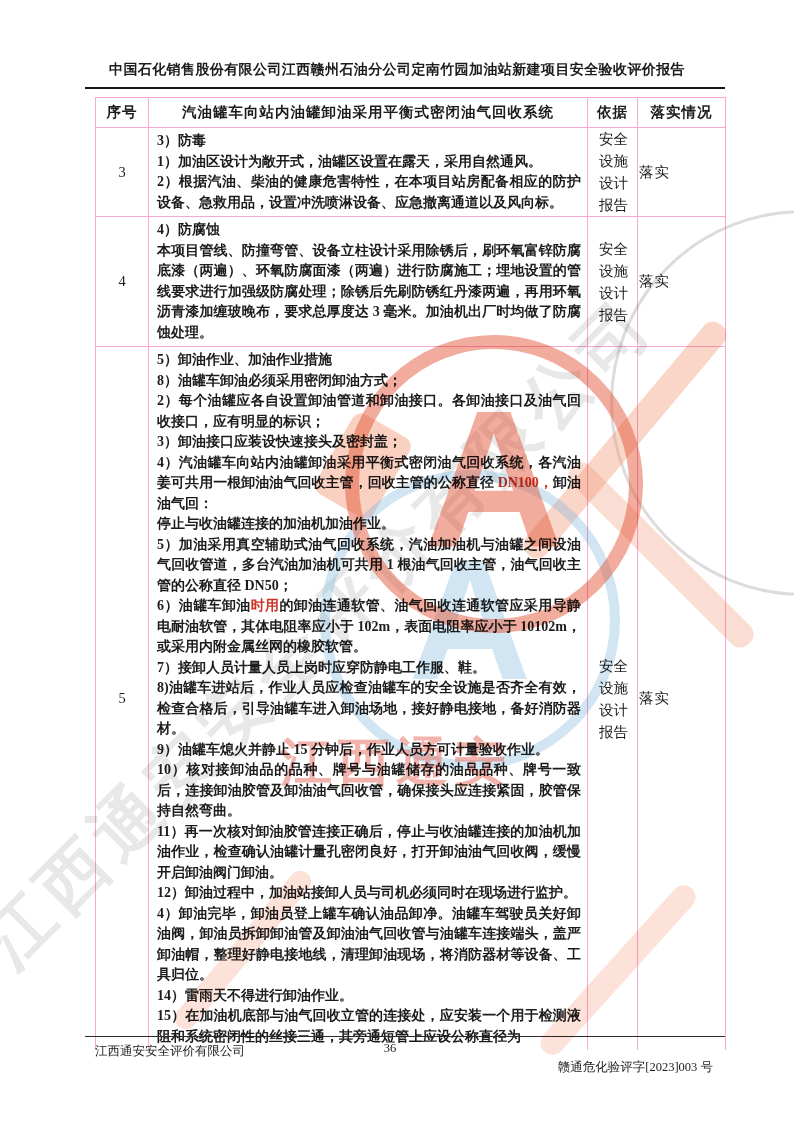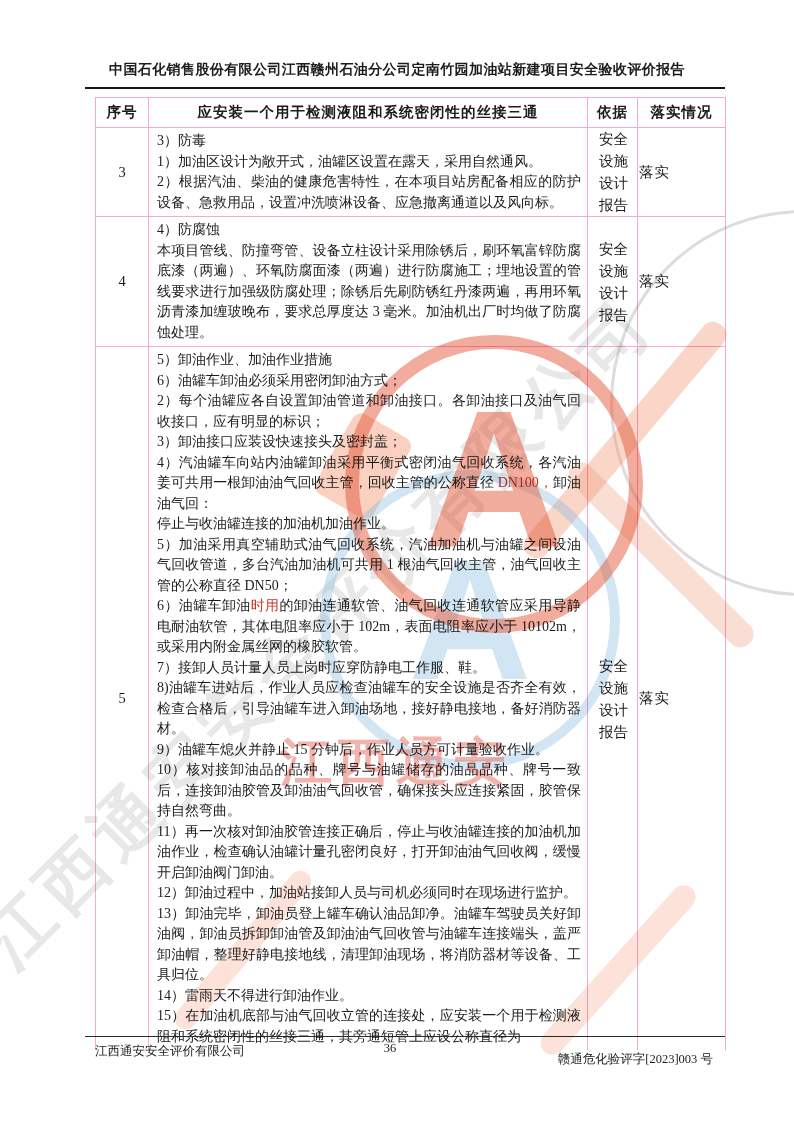--- a/index.html
+++ b/index.html
@@ -34,33 +34,33 @@
   table.report th,table.report td{border:1px solid #f9a8d4;}
   table.report th{
     font-size:14.5px;font-weight:bold;padding:5px 2px;text-align:center;
     letter-spacing:1px;
   }
   td.no-cell{text-align:center;vertical-align:middle;font-size:14.5px;}
   td.measures-cell{
     vertical-align:top;padding:3px 6px 3px 8px;
     font-size:14px;line-height:20.5px;text-align:justify;
   }
-  td.measures-cell p{margin:0;}
+  td.measures-cell p{margin:0;font-weight:bold;}
   td.basis-cell{
     text-align:right;vertical-align:middle;
     font-size:14.5px;line-height:22px;padding:0 9px;word-break:break-all;
   }
   td.status-cell{vertical-align:middle;font-size:14.5px;letter-spacing:1px;}
   tbody tr:last-child td{border-bottom:0;}
   .red-run{color:var(--red-text);}
   .footer-rule{position:absolute;top:1036px;left:85px;width:640px;height:1px;background:#2a2a2a;}
   .doc-footer{position:absolute;top:1043px;left:85px;width:640px;height:20px;font-size:12.5px;}
   .footer-company{position:absolute;left:10px;top:0;}
   .footer-page{position:absolute;left:0;right:30px;top:-2px;text-align:center;}
-  .footer-doc{position:absolute;right:12px;top:8px;}
+  .footer-doc{position:absolute;right:12px;top:16px;}
 
   
   .wm-layer{position:absolute;inset:0;z-index:2;pointer-events:none;mix-blend-mode:multiply;}
   .wm{position:absolute;}
   .wm-diag-gray{
     left:-182px;top:587px;width:1000px;height:90px;
     transform:rotate(-45deg);
     font-size:68px;font-weight:bold;letter-spacing:8px;text-align:center;
     color:var(--gray-watermark);opacity:.20;white-space:nowrap;
     font-family:"Liberation Serif","DejaVu Serif",serif;
@@ -112,21 +112,21 @@
     <table class="report">
       <colgroup>
         <col style="width:53px">
           <col style="width:439px">
           <col style="width:50px">
           <col style="width:88px">
       </colgroup>
       <thead>
         <tr>
           <th>序号</th>
-          <th>应安装一个用于检测液阻和系统密闭性的丝接三通</th>
+          <th>汽油罐车向站内油罐卸油采用平衡式密闭油气回收系统</th>
           <th>依据</th>
           <th>落实情况</th>
         </tr>
       </thead>
       <tbody>
           <tr>
             <td class="no-cell">3</td>
             <td class="measures-cell">
               <p><span>3）防毒</span></p>
               <p><span>1）加油区设计为敞开式，油罐区设置在露天，采用自然通风。</span></p>
@@ -141,34 +141,34 @@
               <p><span>4）防腐蚀</span></p>
               <p><span>本项目管线、防撞弯管、设备立柱设计采用除锈后，刷环氧富锌防腐底漆（两遍）、环氧防腐面漆（两遍）进行防腐施工；埋地设置的管线要求进行加强级防腐处理；除锈后先刷防锈红丹漆两遍，再用环氧沥青漆加缠玻晚布，要求总厚度达 3 毫米。加油机出厂时均做了防腐蚀处理。</span></p>
             </td>
             <td class="basis-cell">安全设施设计报告</td>
             <td class="status-cell">落实</td>
           </tr>
           <tr>
             <td class="no-cell">5</td>
             <td class="measures-cell">
               <p><span>5）卸油作业、加油作业措施</span></p>
-              <p><span>6）油罐车卸油必须采用密闭卸油方式；</span></p>
+              <p><span>8）油罐车卸油必须采用密闭卸油方式；</span></p>
               <p><span>2）每个油罐应各自设置卸油管道和卸油接口。各卸油接口及油气回收接口，应有明显的标识；</span></p>
               <p><span>3）卸油接口应装设快速接头及密封盖；</span></p>
               <p><span>4）汽油罐车向站内油罐卸油采用平衡式密闭油气回收系统，各汽油姜可共用一根卸油油气回收主管，回收主管的公称直径 </span><span class="red-run">DN100，</span><span>卸油油气回：</span></p>
               <p><span>停止与收油罐连接的加油机加油作业。</span></p>
               <p><span>5）加油采用真空辅助式油气回收系统，汽油加油机与油罐之间设油气回收管道，多台汽油加油机可共用 1 根油气回收主管，油气回收主管的公称直径 DN50；</span></p>
               <p><span>6）油罐车卸油</span><span class="red-run">时用</span><span>的卸油连通软管、油气回收连通软管应采用导静电耐油软管，其体电阻率应小于 102m，表面电阻率应小于 10102m，或采用内附金属丝网的橡胶软管。</span></p>
               <p><span>7）接卸人员计量人员上岗时应穿防静电工作服、鞋。</span></p>
               <p><span>8)油罐车进站后，作业人员应检查油罐车的安全设施是否齐全有效，检查合格后，引导油罐车进入卸油场地，接好静电接地，备好消防器材。</span></p>
               <p><span>9）油罐车熄火并静止 15 分钟后，作业人员方可计量验收作业。</span></p>
               <p><span>10）核对接卸油品的品种、牌号与油罐储存的油品品种、牌号一致后，连接卸油胶管及卸油油气回收管，确保接头应连接紧固，胶管保持自然弯曲。</span></p>
               <p><span>11）再一次核对卸油胶管连接正确后，停止与收油罐连接的加油机加油作业，检查确认油罐计量孔密闭良好，打开卸油油气回收阀，缓慢开启卸油阀门卸油。</span></p>
               <p><span>12）卸油过程中，加油站接卸人员与司机必须同时在现场进行监护。</span></p>
-              <p><span>13）卸油完毕，卸油员登上罐车确认油品卸净。油罐车驾驶员关好卸油阀，卸油员拆卸卸油管及卸油油气回收管与油罐车连接端头，盖严卸油帽，整理好静电接地线，清理卸油现场，将消防器材等设备、工具归位。</span></p>
+              <p><span>4）卸油完毕，卸油员登上罐车确认油品卸净。油罐车驾驶员关好卸油阀，卸油员拆卸卸油管及卸油油气回收管与油罐车连接端头，盖严卸油帽，整理好静电接地线，清理卸油现场，将消防器材等设备、工具归位。</span></p>
               <p><span>14）雷雨天不得进行卸油作业。</span></p>
               <p><span>15）在加油机底部与油气回收立管的连接处，应安装一个用于检测液阻和系统密闭性的丝接三通，其旁通短管上应设公称直径为</span></p>
             </td>
             <td class="basis-cell">安全设施设计报告</td>
             <td class="status-cell">落实</td>
           </tr>
         </tbody>
     </table>
 
     <div class="footer-rule"></div>

